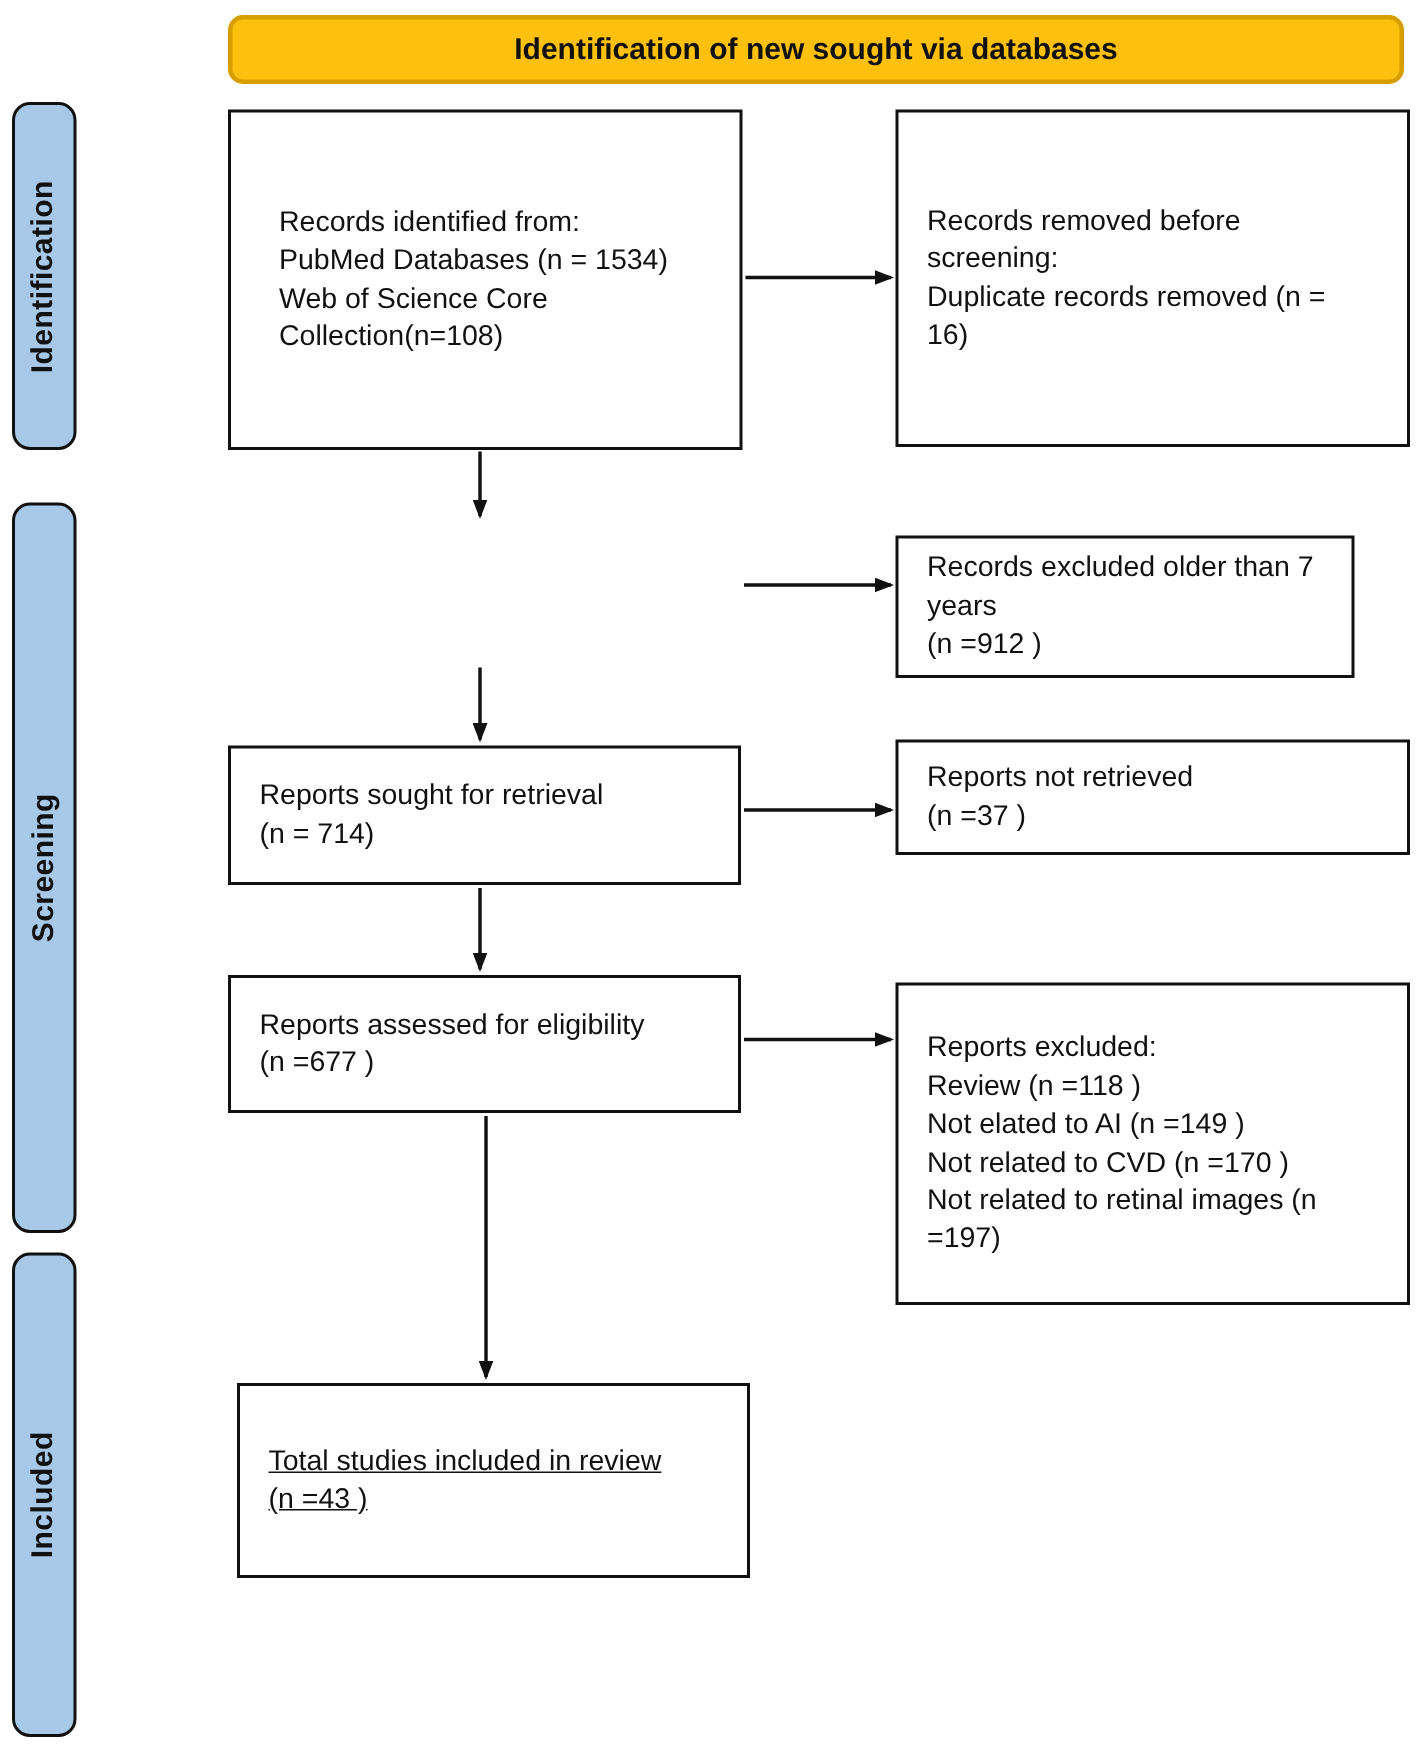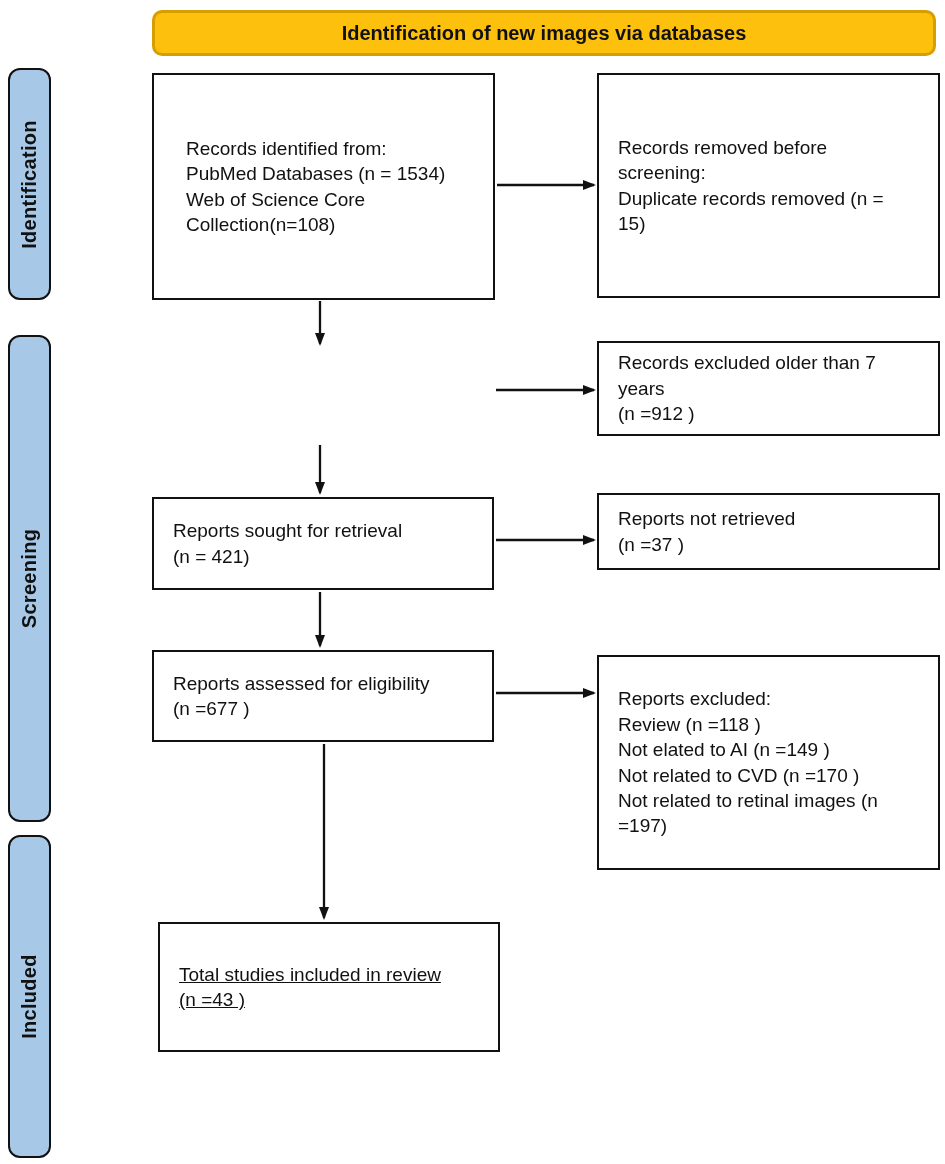--- a/index.html
+++ b/index.html
@@ -54,40 +54,40 @@
     border: 2.5px solid var(--line-color);
     display: flex; align-items: center;
     padding: 8px 10px 8px 19px;
     font-size: 19px;
     line-height: 1.34;
   }
   .fbox .txt { white-space: pre-line; }
   .box-a { left: 152px; top: 73px;  width: 343px; height: 227px; padding-left: 32px; }
   .box-b { left: 597px; top: 73px;  width: 343px; height: 225px; }
   .box-c { left: 152px; top: 348px; width: 342px; height: 95px;  }
-  .box-d { left: 597px; top: 341px; width: 343px; height: 95px;  }
+  .box-d { left: 597px; top: 357px; width: 306px; height: 95px;  }
   .box-e { left: 152px; top: 497px; width: 342px; height: 93px;  }
   .box-f { left: 597px; top: 493px; width: 343px; height: 77px;  }
   .box-g { left: 152px; top: 650px; width: 342px; height: 92px;  }
   .box-h { left: 597px; top: 655px; width: 343px; height: 215px; }
   .box-i { left: 158px; top: 922px; width: 342px; height: 130px; text-decoration: underline; }
   .arrows {
     position: absolute;
     left: 0; top: 0;
     width: 945px; height: 1164px;
     pointer-events: none;
   }
 </style>
 </head>
 <body>
 
 <div class="canvas">
 
   <div class="banner">
-    <span>Identification of new images via databases</span>
+    <span>Identification of new sought via databases</span>
   </div>
 
   <div class="stage stage-identification">
     <span>Identification</span>
   </div>
   <div class="stage stage-screening">
     <span>Screening</span>
   </div>
   <div class="stage stage-included">
     <span>Included</span>
@@ -112,30 +112,30 @@
   <div class="fbox box-a">
     <div class="txt">Records identified from:
 PubMed Databases (n = 1534)
 Web of Science Core
 Collection(n=108)</div>
   </div>
   <div class="fbox box-b">
     <div class="txt">Records removed before
 screening:
 Duplicate records removed  (n =
-15)</div>
+16)</div>
   </div>
   <div class="fbox box-d">
     <div class="txt">Records excluded older than 7
 years
 (n =912 )</div>
   </div>
   <div class="fbox box-e">
     <div class="txt">Reports sought for retrieval
-(n = 421)</div>
+(n = 714)</div>
   </div>
   <div class="fbox box-f">
     <div class="txt">Reports not retrieved
 (n =37 )</div>
   </div>
   <div class="fbox box-g">
     <div class="txt">Reports assessed for eligibility
 (n =677 )</div>
   </div>
   <div class="fbox box-h">

